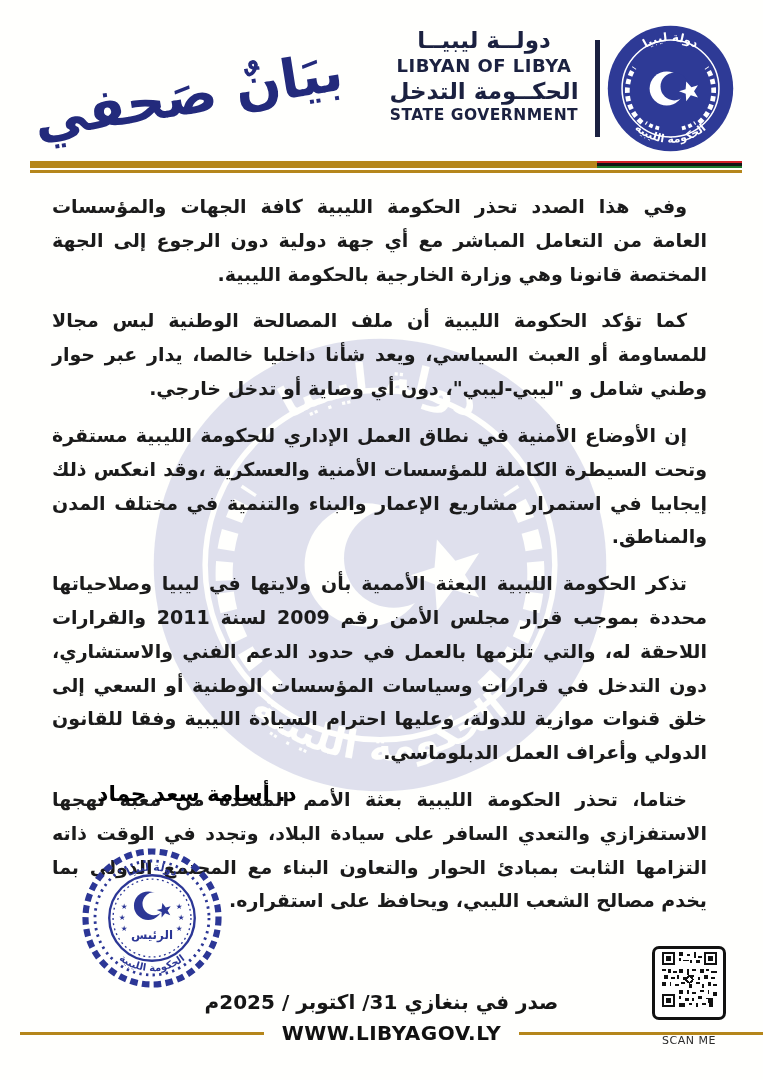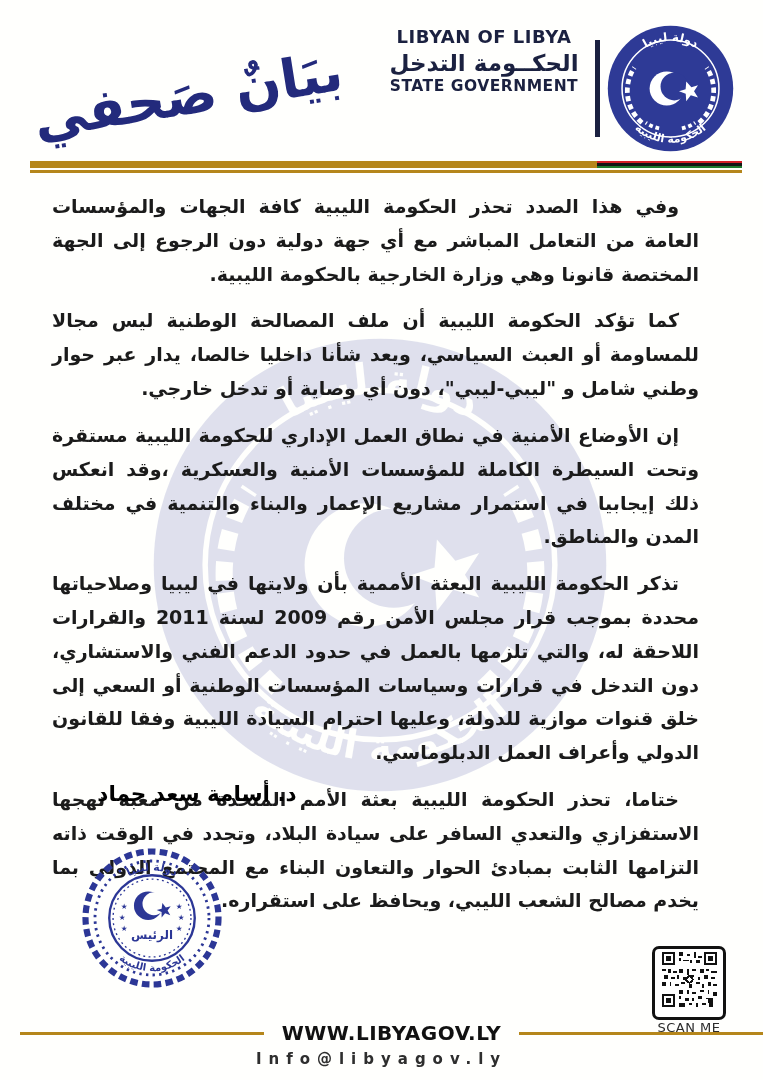--- a/index.html
+++ b/index.html
@@ -34,21 +34,21 @@
   }
   .divider .thin{height:2.5px;background:#b5861b;margin-top:2px;}
   
   .watermark{position:absolute;left:140px;top:325px;opacity:.15;z-index:0;}
   
   .content{
     position:absolute;top:190px;left:52px;right:52px;z-index:1;
     direction:rtl;text-align:justify;color:#1b1b1b;
     font-size:19px;font-weight:bold;line-height:1.78;
   }
-  .content p{margin:0 12px 13px 0;text-indent:20px;}
+  .content p{margin:0 4px 13px 0;text-indent:20px;}
   
   .signature{
     position:absolute;left:38px;top:774px;width:318px;z-index:1;
     text-align:center;direction:rtl;color:#000000;
     font-size:21.5px;font-weight:bold;line-height:1.85;
   }
   .stamp-svg{position:absolute;left:76px;top:842px;z-index:2;}
   
   .issued{
     position:absolute;left:0;right:0;top:990px;text-align:center;direction:rtl;
@@ -66,30 +66,31 @@
   }
   .email{
     position:absolute;left:0;right:0;top:1050px;text-align:center;
     font-size:15px;font-weight:bold;color:#2e2e2e;letter-spacing:7px;z-index:1;
   }
   .qr-wrap{position:absolute;left:650px;top:946px;width:78px;text-align:center;z-index:2;}
   .qr-box{
     width:62px;height:62px;margin:0 auto;border:3.5px solid #111;border-radius:7px;
     background:#fff;padding:3px;
   }
-  .scan-label{font-size:13px;color:#2b2b2b;margin-top:0;letter-spacing:.5px;}
+  .scan-label{font-size:11px;color:#2b2b2b;margin-top:14px;letter-spacing:.5px;}
 </style>
 </head>
 <body>
 
 <div class="page">
 
   <div class="calligraphy">بيَانٌ صَحفي</div>
 
   <div class="org-block">
+    <div class="org-ar">دولــة ليبيــا</div>
     <div class="org-en">LIBYAN OF LIBYA</div>
     <div class="org-ar">الحكــومة التدخل</div>
     <div class="org-en small">STATE GOVERNMENT</div>
   </div>
 
   <div class="vbar"></div>
 
   <svg class="logo-svg" width="133" height="133" viewBox="0 0 140 140">
     <circle cx="70" cy="70" r="66" fill="#2e3a96"></circle>
     <circle cx="70" cy="70" r="51" fill="none" stroke="#ffffff" stroke-width="1.6"></circle>
@@ -178,28 +179,28 @@
       <path id="stampBottom" d="M 24 80 A 56 56 0 0 0 136 80"></path>
     </defs>
     <text font-size="11.5" font-weight="bold" fill="#2c3796" direction="rtl">
       <textPath href="#stampTop" startOffset="50%" text-anchor="middle">دولة ليبيا</textPath>
     </text>
     <text font-size="10.5" font-weight="bold" fill="#2c3796" direction="rtl">
       <textPath href="#stampBottom" startOffset="50%" text-anchor="middle">الحكومة الليبية</textPath>
     </text>
   </svg>
 
+  <div class="issued">صدر في بنغازي 31/ اكتوبر / 2025م</div>
 
   <div class="site-row">
     <div class="rule left"></div>
     <div class="site-text">WWW.LIBYAGOV.LY</div>
     <div class="rule"></div>
   </div>
 
-  <div class="email">Info@libyagov.ly</div>
 
   <div class="qr-wrap">
     <div class="qr-box">
       <svg width="55" height="55" viewBox="0 0 29 29" shape-rendering="crispEdges">
         <rect width="29" height="29" fill="#ffffff"></rect>
 
         <path fill="#111" d="M0 0h7v7h-7z M2 2h3v3h-3z M22 0h7v7h-7z M24 2h3v3h-3z M0 22h7v7h-7z M2 24h3v3h-3z" fill-rule="evenodd"></path>
         <rect x="1" y="1" width="5" height="5" fill="#fff"></rect>
           <rect x="2" y="2" width="3" height="3" fill="#111"></rect>
         <rect x="23" y="1" width="5" height="5" fill="#fff"></rect>

